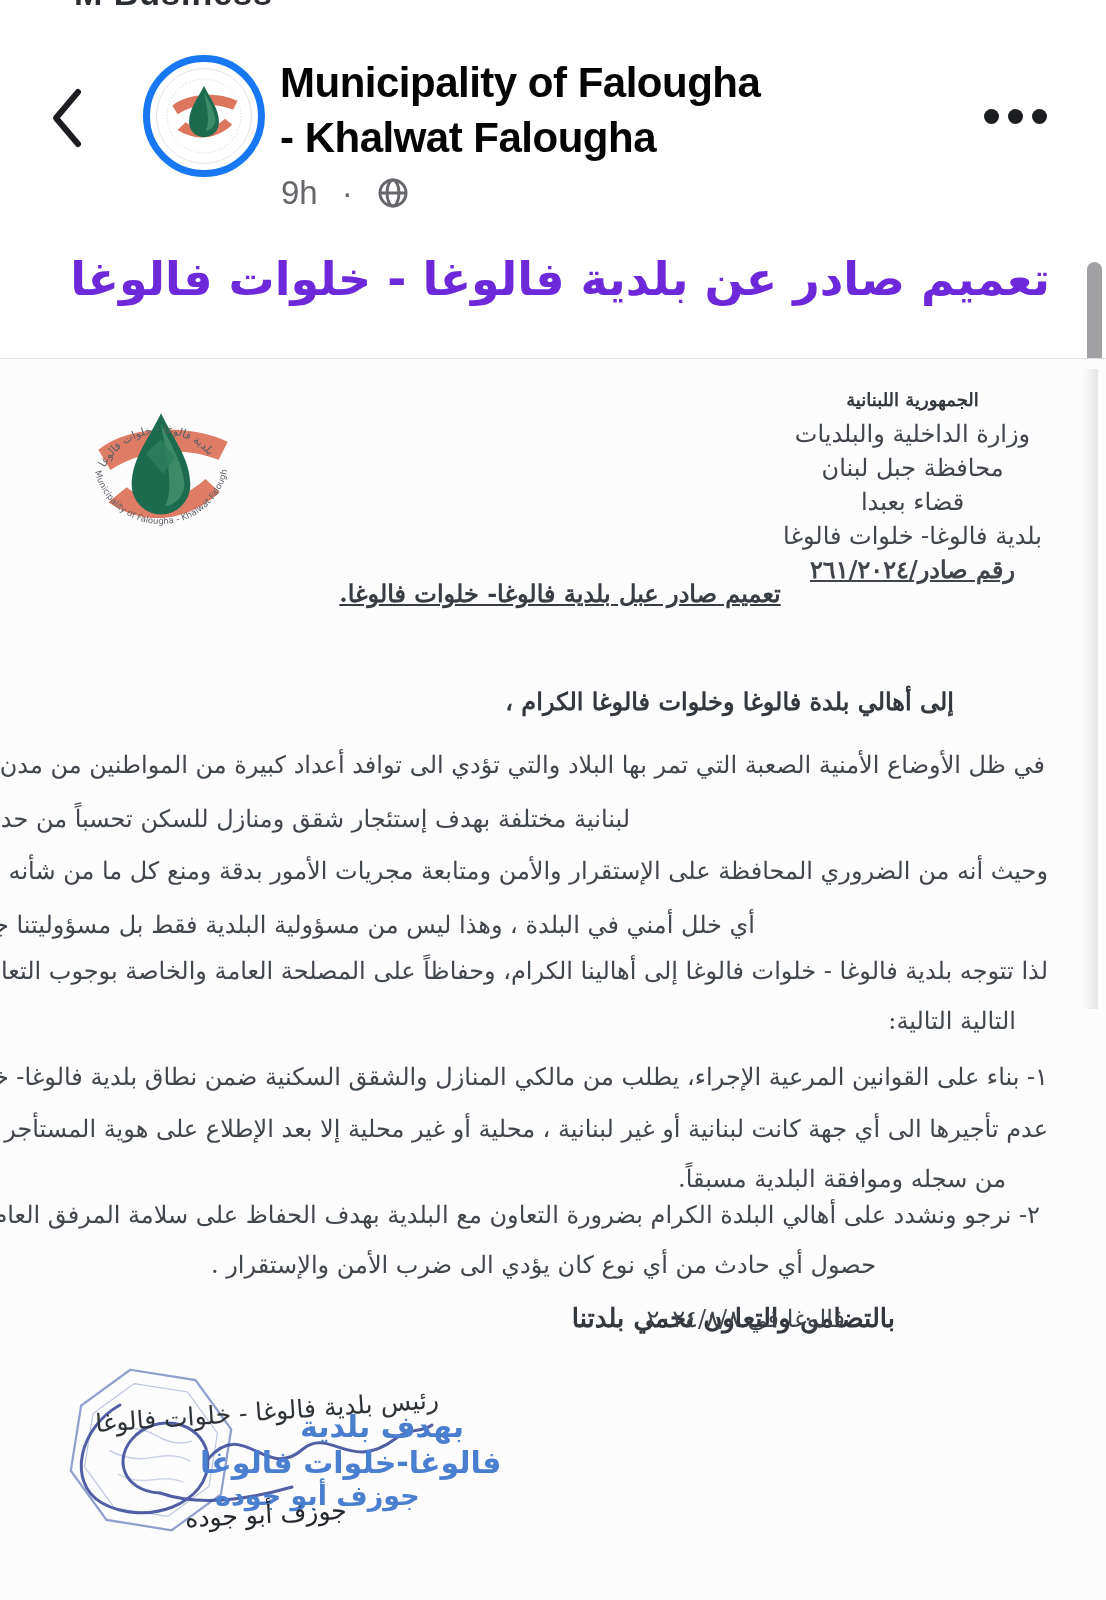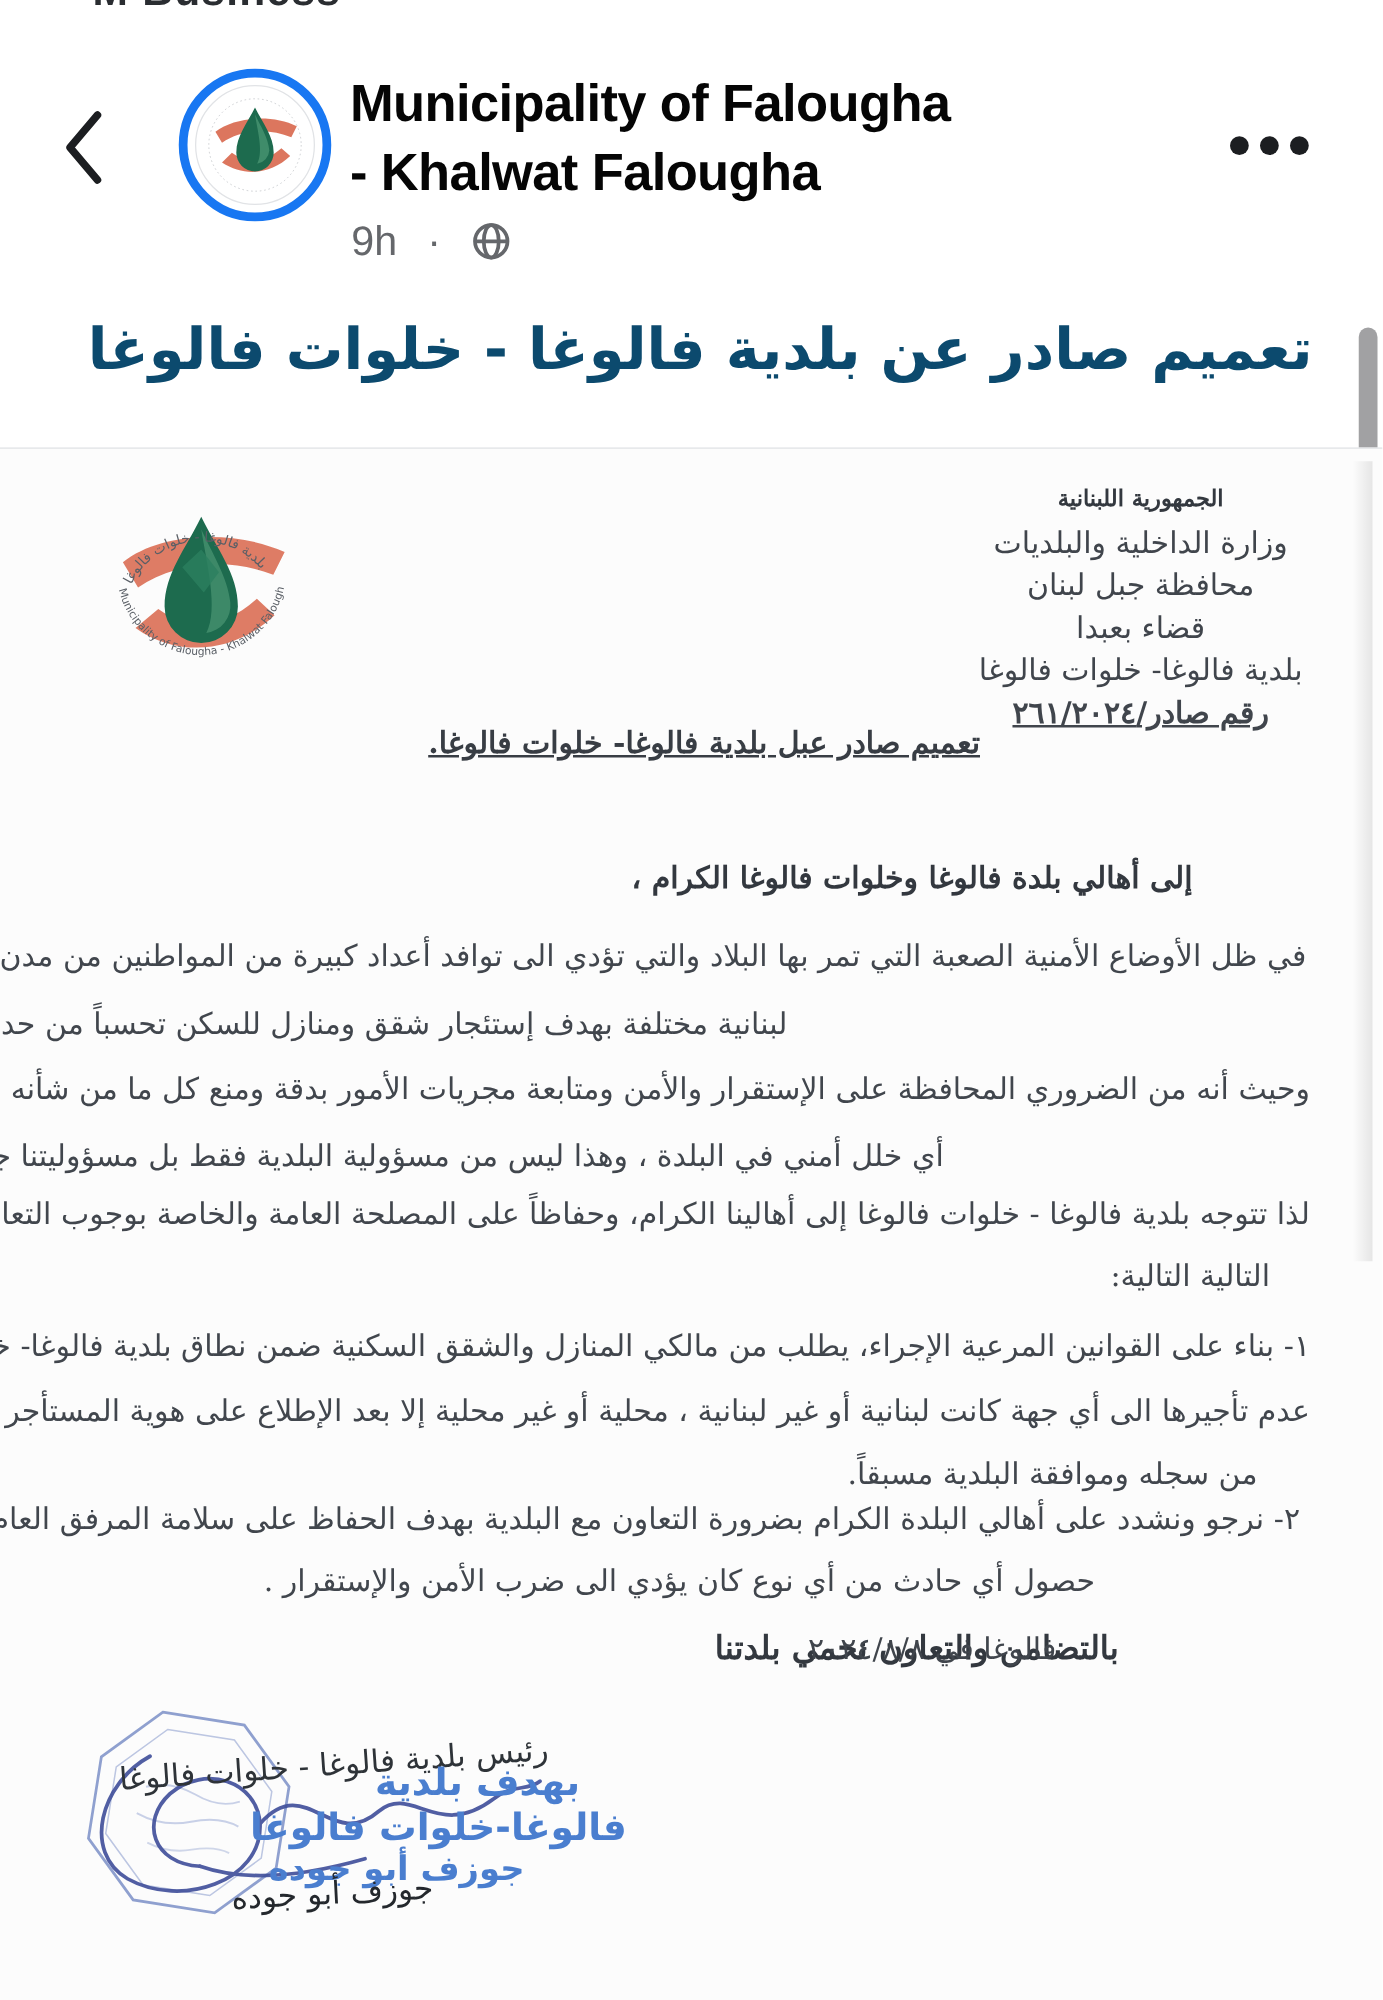--- a/index.html
+++ b/index.html
@@ -20,39 +20,39 @@
   #page-name { left:280px; top:55px; font-size:42px; font-weight:700; color:#050505;
                line-height:55px; letter-spacing:-0.5px; }
   #meta-row { left:281px; top:174px; display:flex; align-items:center; gap:24px;
               color:#65676b; font-size:33px; }
   #more-btn { left:984px; top:98px; width:84px; height:36px; display:flex; gap:9px;
               align-items:center; cursor:pointer; }
   .dot { width:15px; height:15px; border-radius:50%; background:#1c1e21; }
 
   
   #post-title { top:252px; right:56px; direction:rtl; white-space:nowrap;
-                font-size:46px; font-weight:700; color:#0c4a6e;
+                font-size:46px; font-weight:700; color:#6d28d9;
                 font-family:"DejaVu Sans", sans-serif;text-align:right; }
 
   
   #scrollbar { left:1087px; top:262px; width:15px; height:1246px;
                background:rgba(144,144,147,0.85); border-radius:8px; }
 
   
   #document { left:0; top:358px; width:1106px; height:1242px; background:#fcfcfc;
               border-top:1px solid #e0e2e5; overflow:hidden; }
   #doc-shadow { right:8px; top:10px; width:16px; height:640px;
                 background:linear-gradient(to right, rgba(0,0,0,0), rgba(0,0,0,0.09)); }
   .doc-txt { position:absolute; direction:rtl; white-space:nowrap; color:#40454c;
              font-size:24px; font-family:"DejaVu Serif", serif; }
   #letterhead { right:64px; top:24px; text-align:center; line-height:34px; }
   #letterhead .lh-line { display:block; }
   #lh-0 { font-weight:700; font-size:18px; color:#33383f; }
   #lh-5 { font-weight:700; text-decoration:underline; }
-  #doc-title { left:304px; top:220px; width:480px; text-align:right; font-weight:700;
+  #doc-title { left:320px; top:220px; width:480px; text-align:center; font-weight:700;
                text-decoration:underline; white-space:nowrap; color:#383d44; }
   #salutation { right:152px; top:328px; font-weight:700; color:#33383f; }
   .body-line { color:#41464d; }
   #closing { right:211px; top:944px; font-weight:700; color:#33383f; font-size:26px; }
   #date-line { right:261px; top:946px; }
 
   
   #sig-title { left:95px; top:1038px; transform:rotate(-4deg); color:#2e3338; font-size:25px; }
   .stamp-txt { position:absolute; direction:rtl; white-space:nowrap; color:#4a7ecf;
                font-weight:700; font-family:"DejaVu Sans", sans-serif; }

